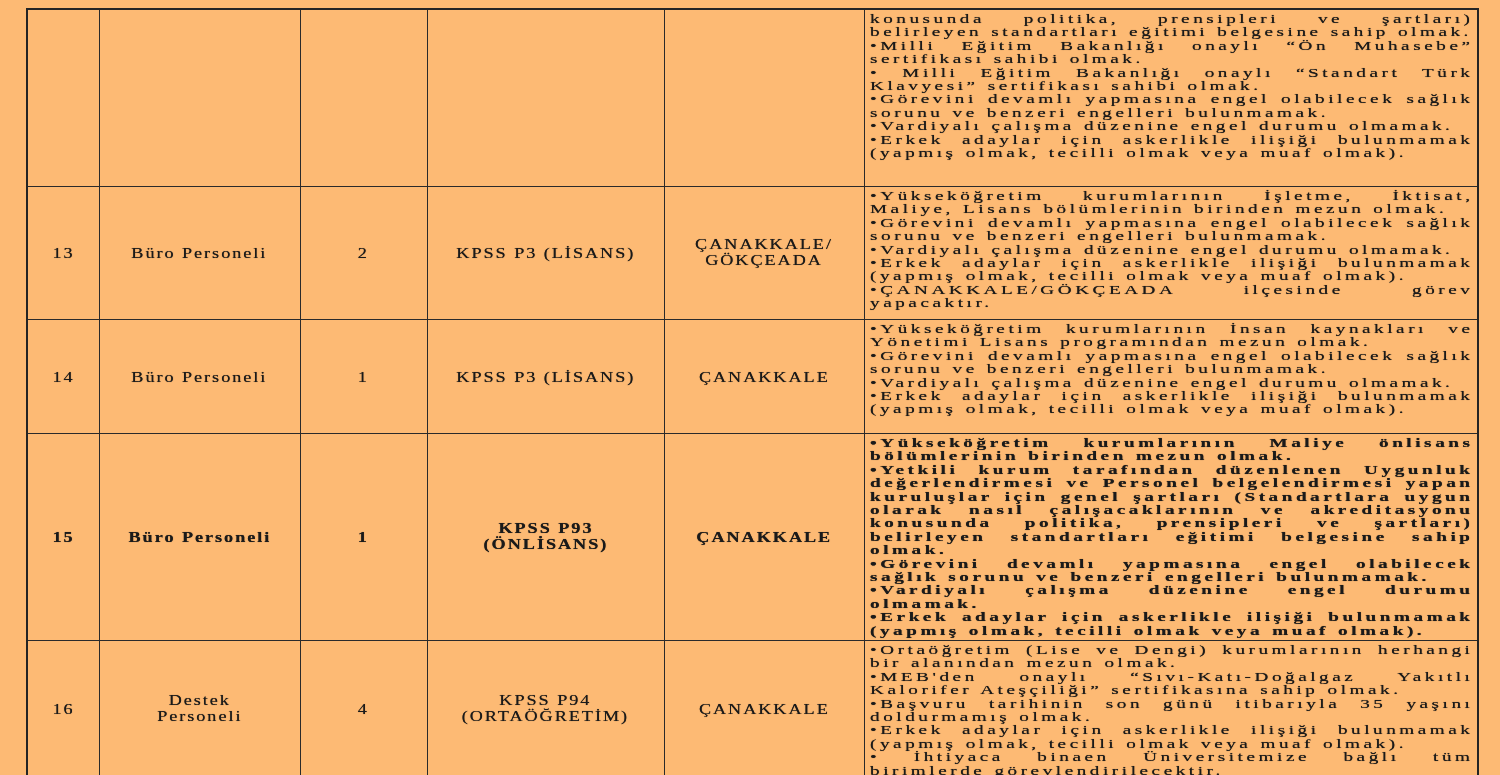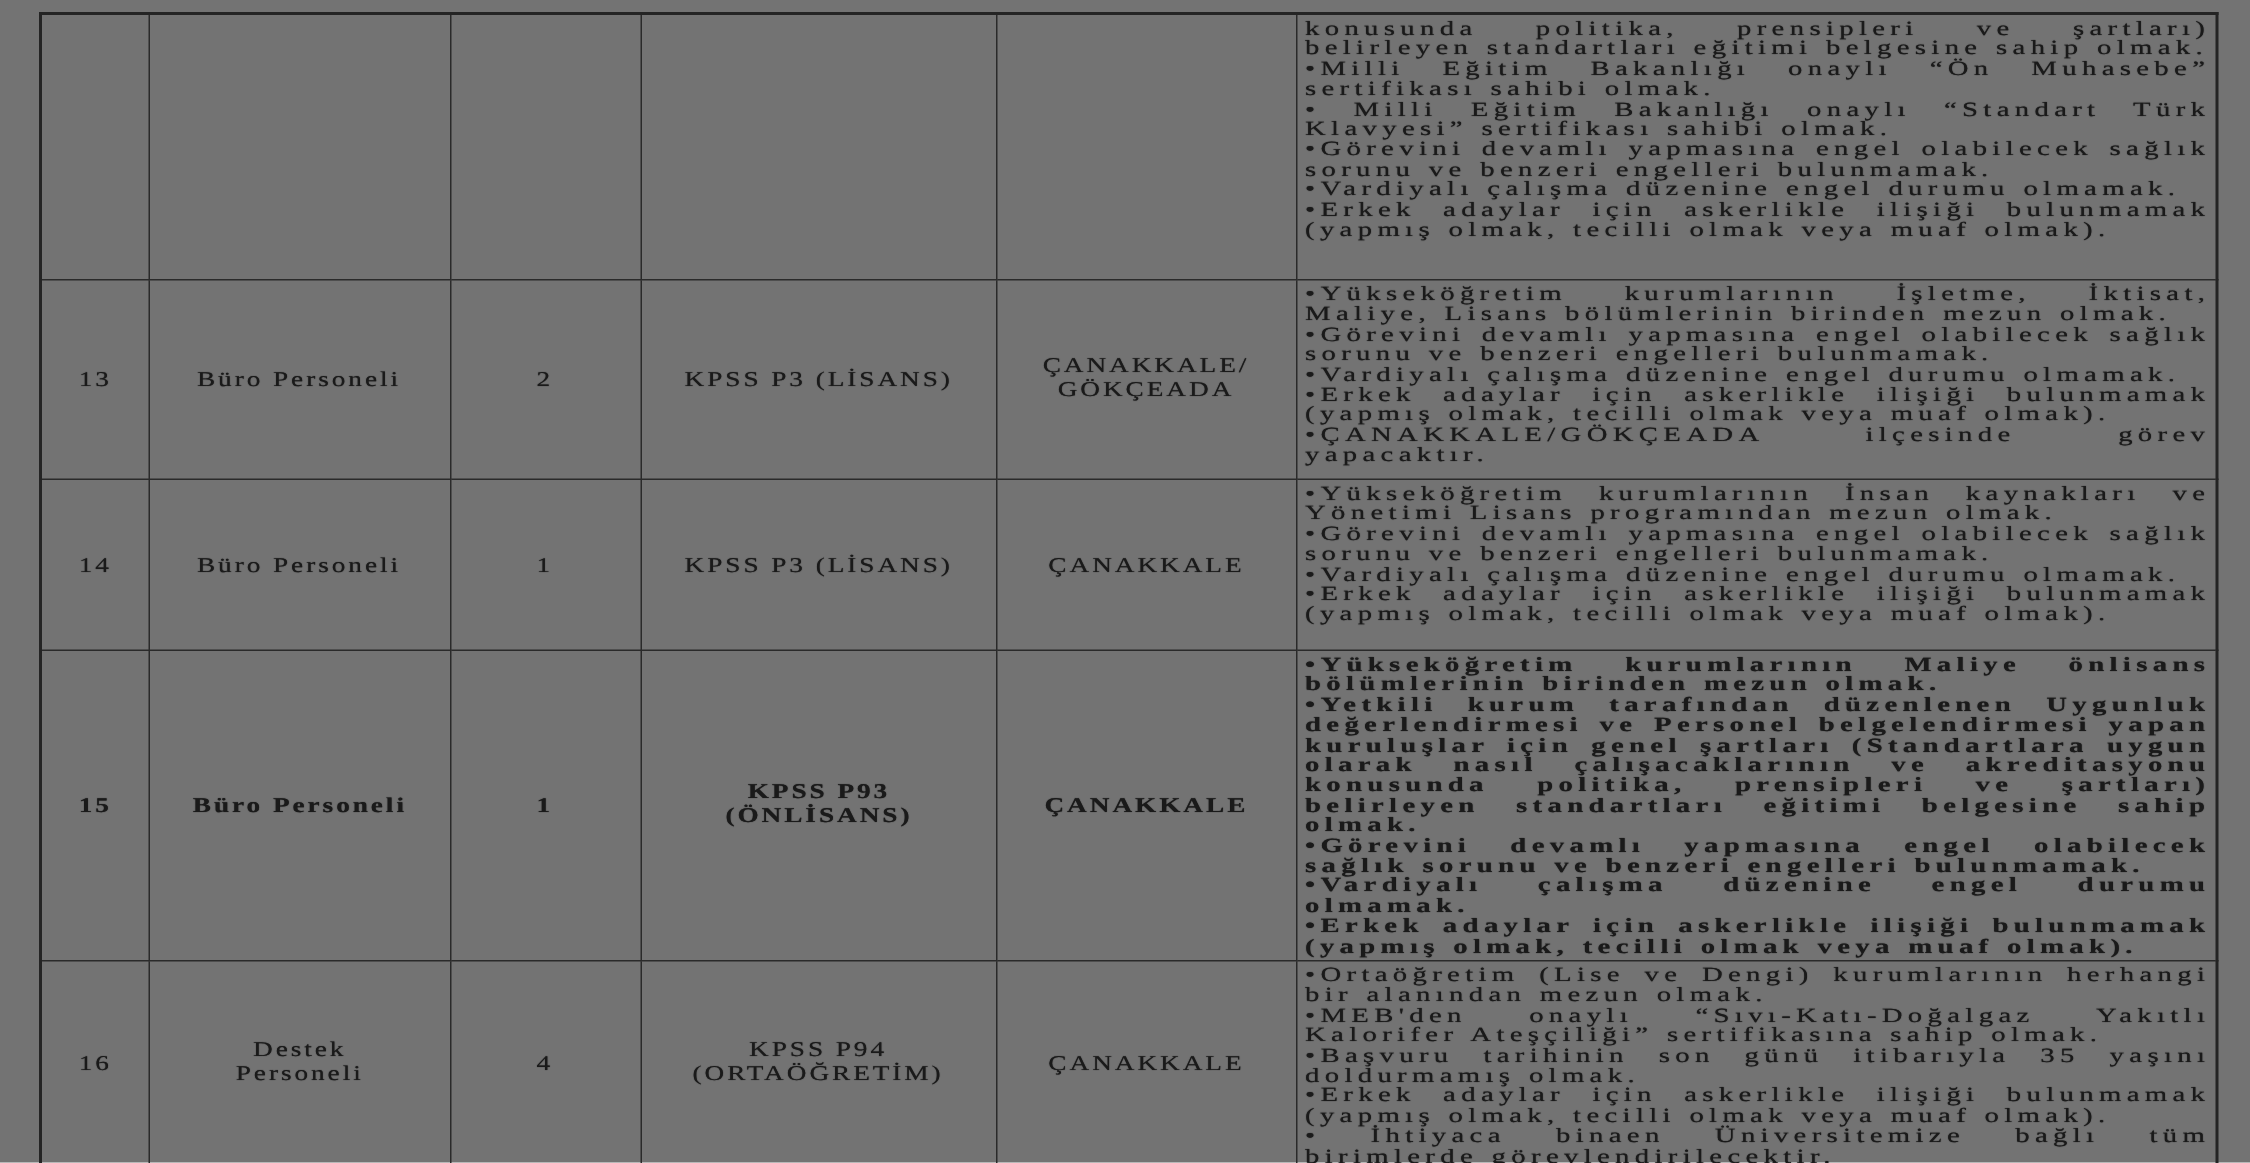--- a/index.html
+++ b/index.html
@@ -8,21 +8,21 @@
     width: 1500px;
     height: 775px;
     background: #ffffff;
     overflow: hidden;
     font-family: "Liberation Serif", "DejaVu Serif", serif;
     color: #1a1a1a;
   }
   .page {
     position: absolute;
     inset: 0;
-    background: #737373;
+    background: #fdba74;
     filter: blur(0.25px);
   }
   table.doc-table {
     position: absolute;
     left: 26px;
     top: 8px;
     width: 1451px;
     border-collapse: collapse;
     table-layout: fixed;
     border: 2px solid #242424;

